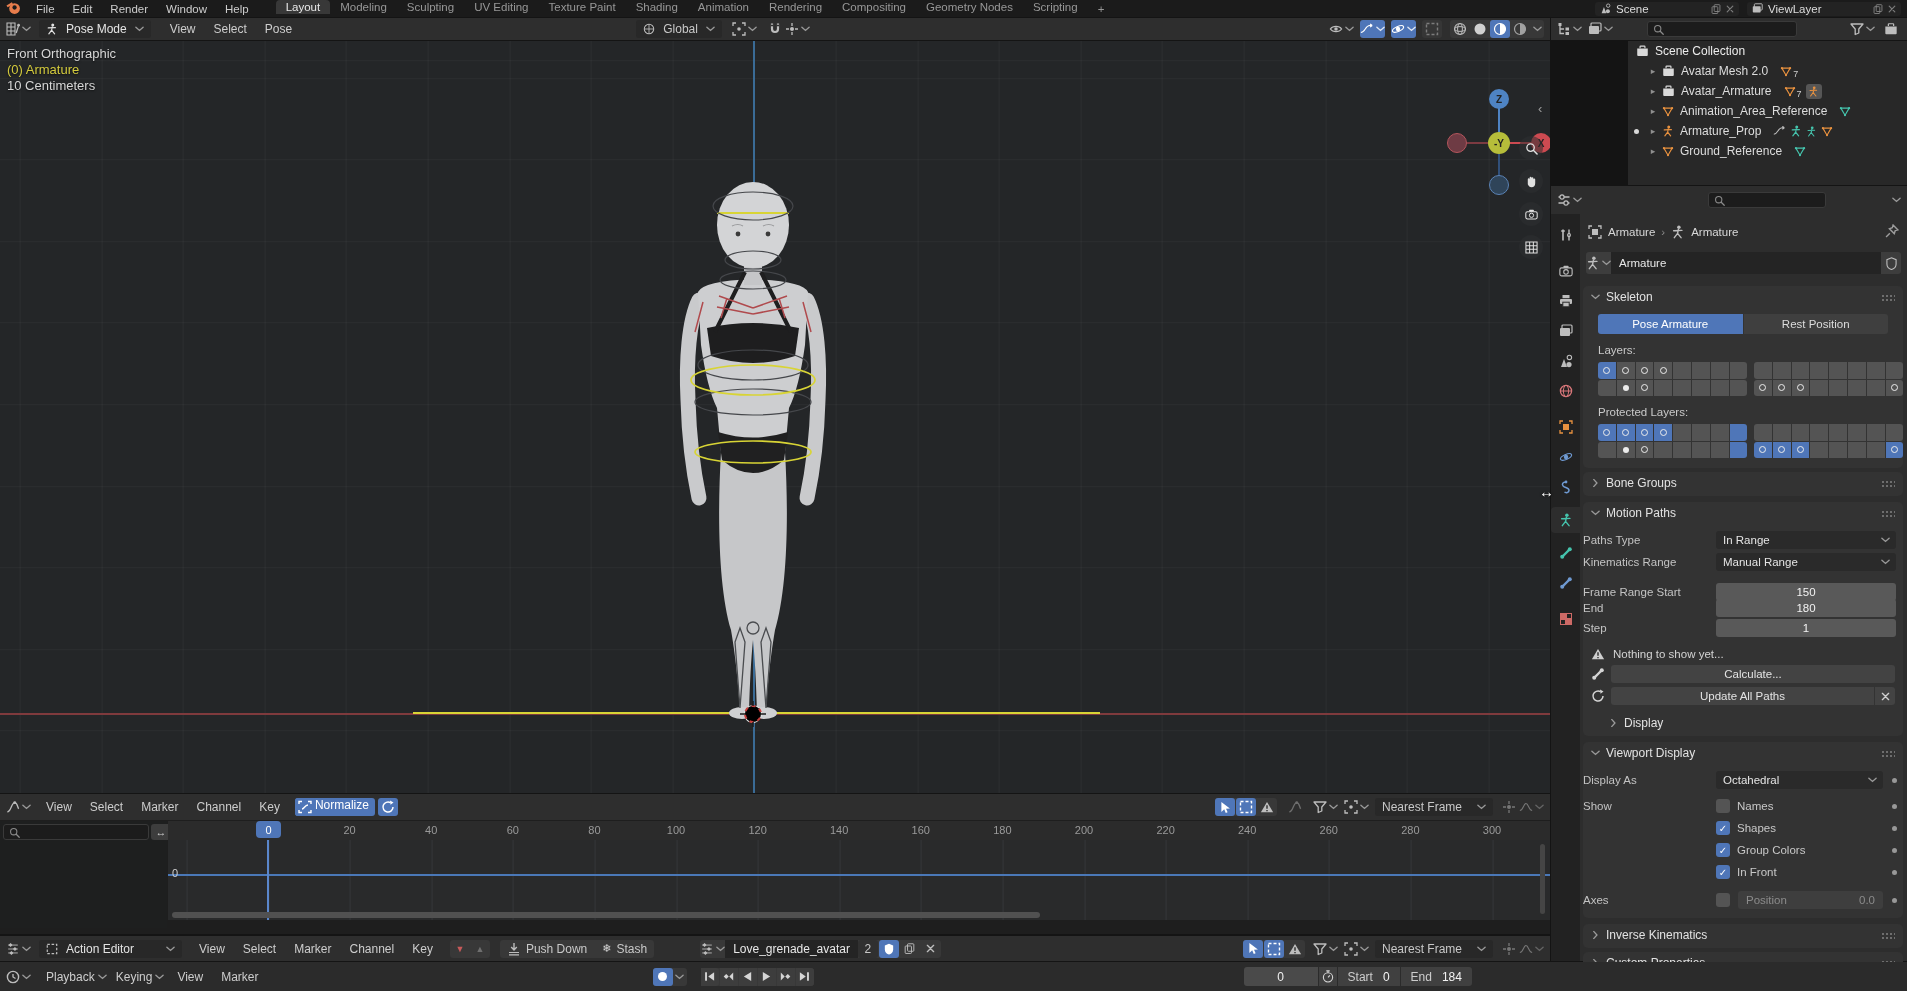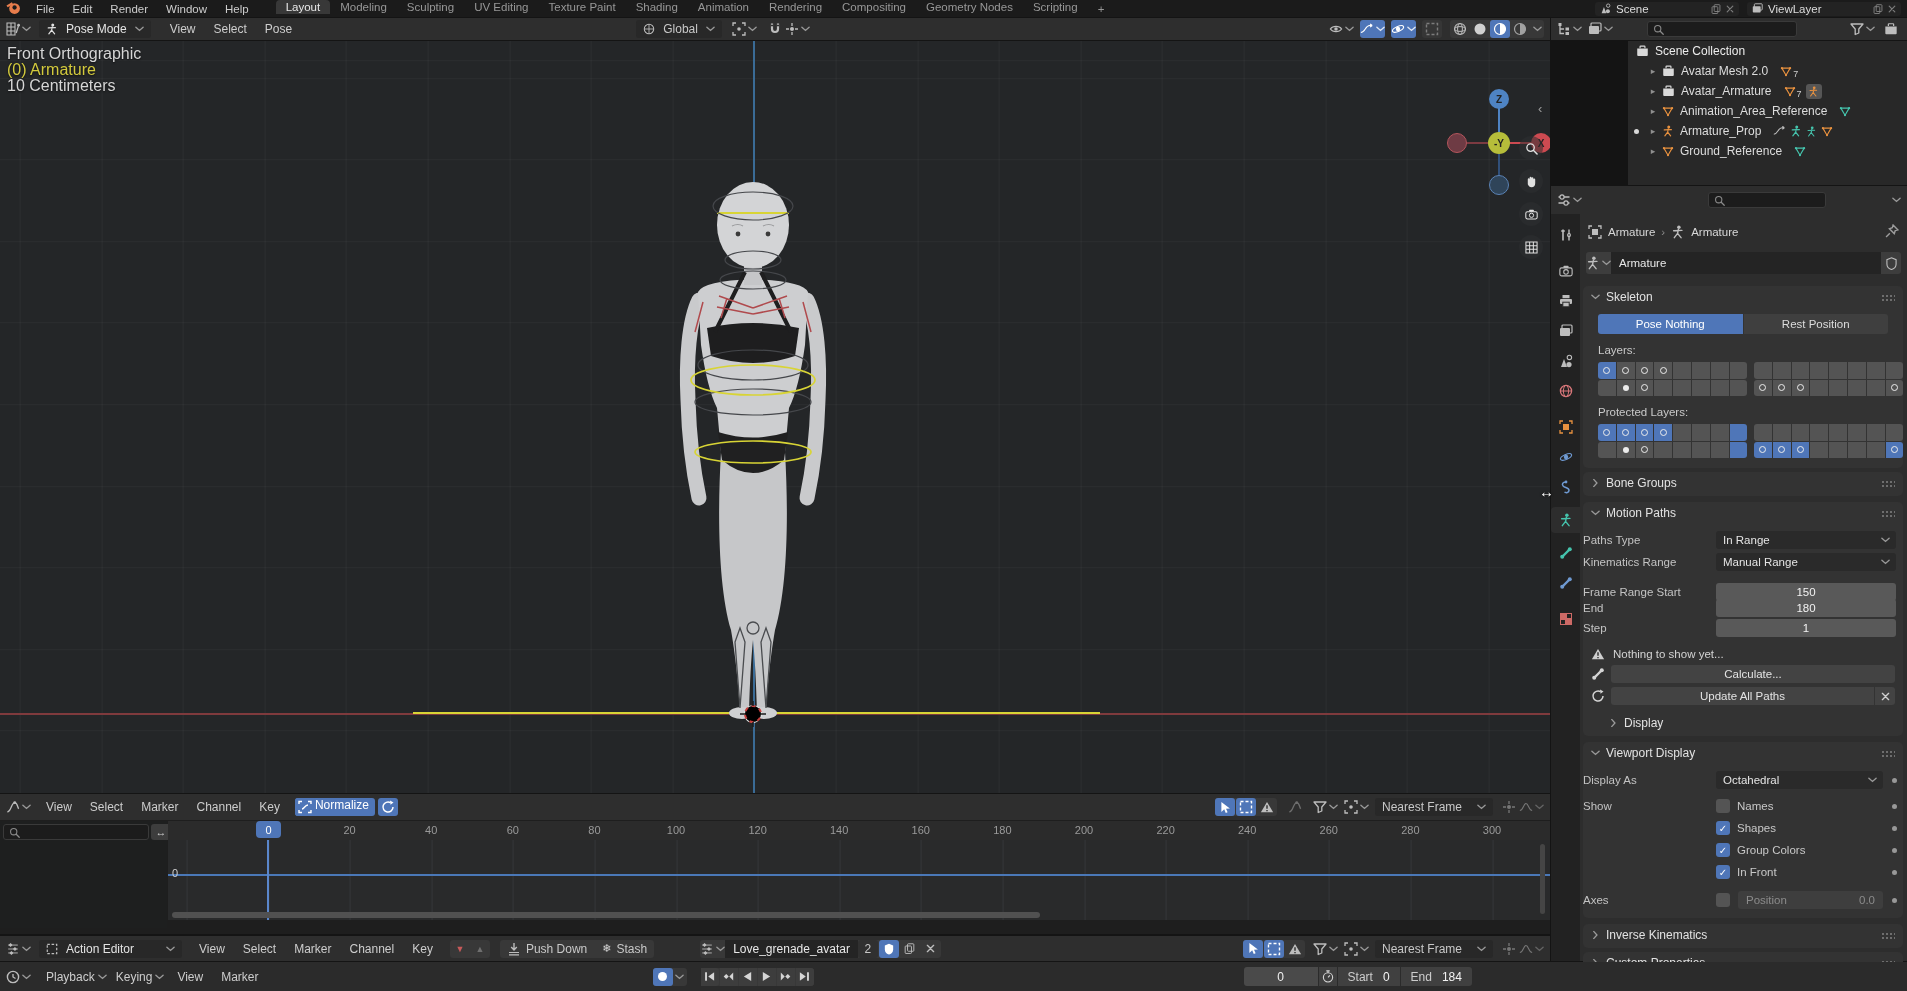--- a/index.html
+++ b/index.html
@@ -22,21 +22,21 @@
 .tbtn{display:inline-flex;align-items:center;justify-content:center;height:18px;min-width:20px;border-radius:3px;gap:2px}
 .tbtn.blue{background:#4f76b8}
 .tbtn.blue svg{color:#fff}
 .tbtn.dark{background:#3d3d3d}
 .grp{display:inline-flex;align-items:center;background:#383838;border-radius:3px;height:18px}
 .grp>*{height:18px}
 
 #viewport{left:0;top:41px;width:1550px;height:752px;background:#242628;overflow:hidden;
  background-image:repeating-linear-gradient(90deg,rgba(255,255,255,.04) 0 1px,transparent 1px 81.6px),repeating-linear-gradient(0deg,rgba(255,255,255,.035) 0 1px,transparent 1px 81.6px);
  background-position:19.6px 20.2px}
-.vinfo{font-size:16px;line-height:16px;color:#d6d6d6;text-shadow:0 1px 2px rgba(0,0,0,.6)}
+.vinfo{font-size:13px;line-height:16px;color:#d6d6d6;text-shadow:0 1px 2px rgba(0,0,0,.6)}
 .vinfo .sel{color:#d3ca3d}
 .gball{position:absolute;border-radius:50%;display:flex;align-items:center;justify-content:center;font-size:10px;font-weight:bold;color:#222}
 .navbtn{position:absolute;width:24px;height:24px;border-radius:50%;background:rgba(46,48,50,.55);display:flex;align-items:center;justify-content:center}
 
 #outliner{left:1628px;top:41px;width:356px;height:144px;background:#282828;font-size:12px}
 .orow{display:flex;align-items:center;height:20px;position:relative;padding-left:8px;gap:4px;white-space:nowrap}
 .orow .lbl{color:#dddddd;margin-left:2px}
 .oarrow{color:#8f8f8f;width:10px;text-align:center;font-size:9px}
 .otoggles{position:absolute;right:6px;display:flex;gap:7px;align-items:center}
 .obox{width:13px;height:13px;background:#dfdfdf;border-radius:2.5px;color:#1f1f1f;font-size:10px;display:flex;align-items:center;justify-content:center;font-weight:bold}
@@ -842,21 +842,21 @@
 
       <div class="pblock" style="top:72px;height:182px">
         <div class="phead">
           <svg class="cv">
               <use href="#s-chev"></use>
             </svg>
           <span>Skeleton</span>
           <span class="dots8"></span>
         </div>
         <div class="prow" style="left:15px;top:28px;width:290px">
-          <span class="halfbtn" style="width:145px;background:#4f76b8;border-radius:3px 0 0 3px;color:#fff">Pose Nothing</span>
+          <span class="halfbtn" style="width:145px;background:#4f76b8;border-radius:3px 0 0 3px;color:#fff">Pose Armature</span>
           <span class="halfbtn" style="width:145px;border-radius:0 3px 3px 0;margin-left:1px">Rest Position</span>
         </div>
         <div class="abs" style="left:15px;top:58px;color:#c9c9c9">Layers:</div>
         <div id="g-la" class="abs" style="left:15px;top:76px">
             <div class="lrow">
               <span class="lc lb">
                 <i class="ring"></i>
               </span>
               <span class="lc">
                 <i class="ring"></i>

